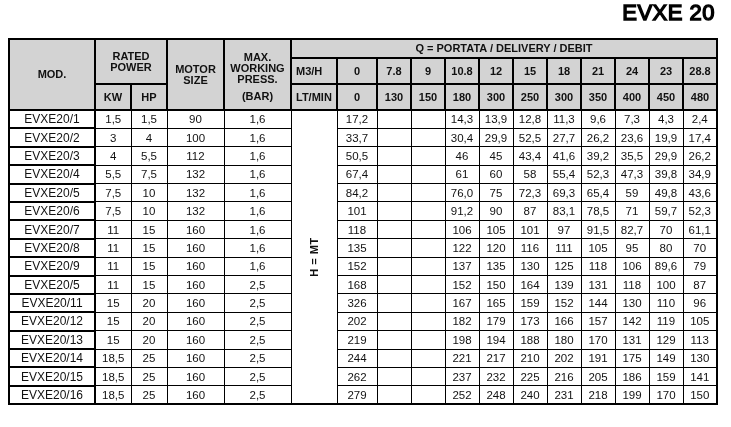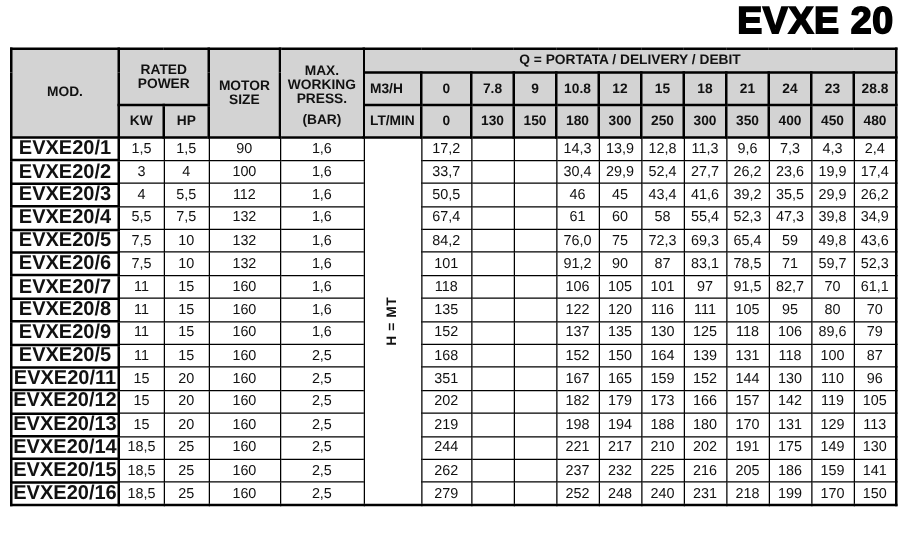--- a/index.html
+++ b/index.html
@@ -7,21 +7,21 @@
   body {
     width: 731px; height: 427px; overflow: hidden;
     background: #ffffff;
     font-family: "Liberation Sans", sans-serif;
     color: #111111;
   }
   .page { position: relative; width: 731px; height: 427px; }
 
   .title {
     position: absolute; top: 0px; right: 16px;
-    font-size: 30px; font-weight: 700; letter-spacing: 0.5px;
+    font-size: 22px; font-weight: 400; letter-spacing: 0.5px;
     -webkit-text-stroke: 1.4px #000;
     color: #000;
     white-space: nowrap;
   }
 
   table.spec {
     position: absolute; left: 8px; top: 38px;
     border-collapse: collapse; table-layout: fixed;
     border: 2px solid #000;
   }
@@ -43,21 +43,21 @@
   .spec tr.r1 th { height: 19px; }
   .spec tr.r2 th, .spec tr.r3 th { height: 26px; }
 
   .spec th.lbl { text-align: left; padding-left: 4px; margin-top: 29px; }
   .spec th.press-th { position: relative; margin-left: 16px; }
   .press-top { position: absolute; top: 12px; left: 0; right: 0; text-align: center; }
   .press-bar { position: absolute; bottom: 7px; left: 0; right: 0; text-align: center; }
 
   .spec td.mod-cell {
     border: 2px solid #000;
-    font-weight: 700; font-size: 16px;
+    font-weight: 400; font-size: 12px;
     text-align: center;
   }
   .spec td.hmt { border: 1px solid #000; background: #fff; }
   .hmt .rot {
     display: inline-block;
     transform: rotate(-90deg);
     font-weight: 700; font-size: 11px; letter-spacing: 0.5px;
     white-space: nowrap;
   }
 </style>
@@ -154,21 +154,21 @@
           <td class="mod-cell">EVXE20/2</td>
           <td>3</td>
           <td>4</td>
           <td>100</td>
           <td>1,6</td>
           <td>33,7</td>
           <td></td>
           <td></td>
           <td>30,4</td>
           <td>29,9</td>
-          <td>52,4</td>
+          <td>52,5</td>
           <td>27,7</td>
           <td>26,2</td>
           <td>23,6</td>
           <td>19,9</td>
           <td>17,4</td>
         </tr>
         <tr>
           <td class="mod-cell">EVXE20/3</td>
           <td>4</td>
           <td>5,5</td>
@@ -311,21 +311,21 @@
           <td>118</td>
           <td>100</td>
           <td>87</td>
         </tr>
         <tr>
           <td class="mod-cell">EVXE20/11</td>
           <td>15</td>
           <td>20</td>
           <td>160</td>
           <td>2,5</td>
-          <td>351</td>
+          <td>326</td>
           <td></td>
           <td></td>
           <td>167</td>
           <td>165</td>
           <td>159</td>
           <td>152</td>
           <td>144</td>
           <td>130</td>
           <td>110</td>
           <td>96</td>

